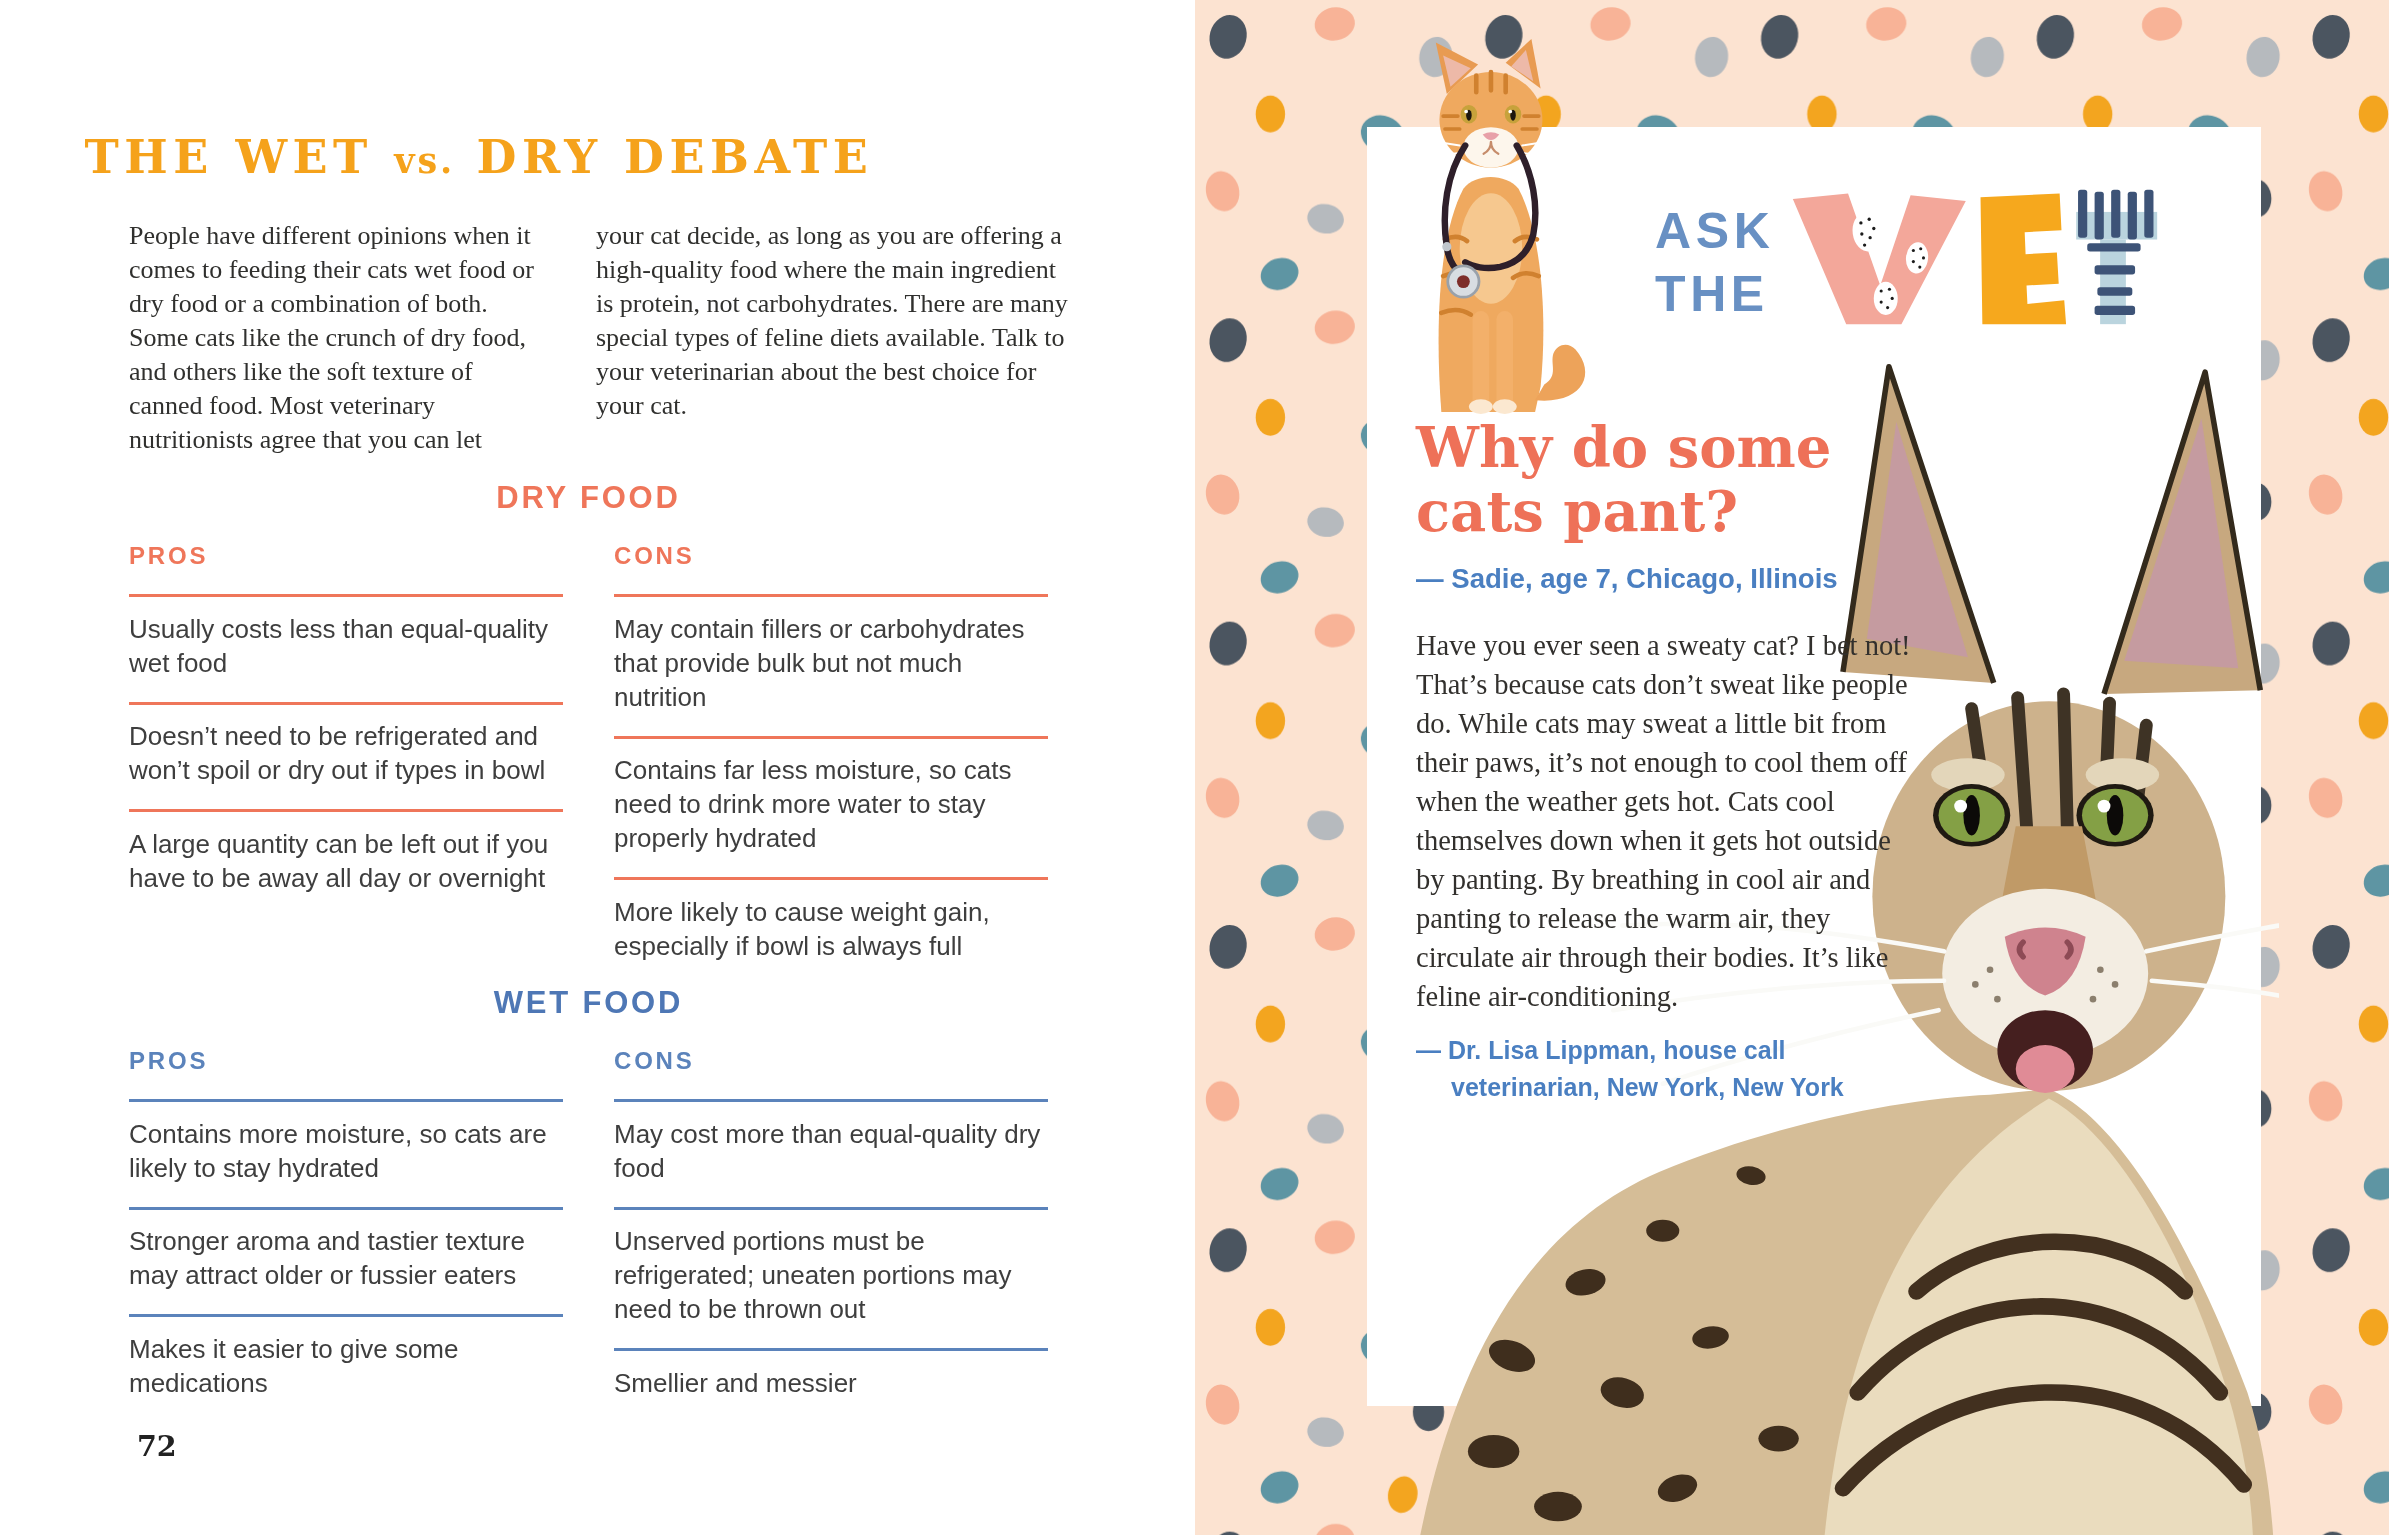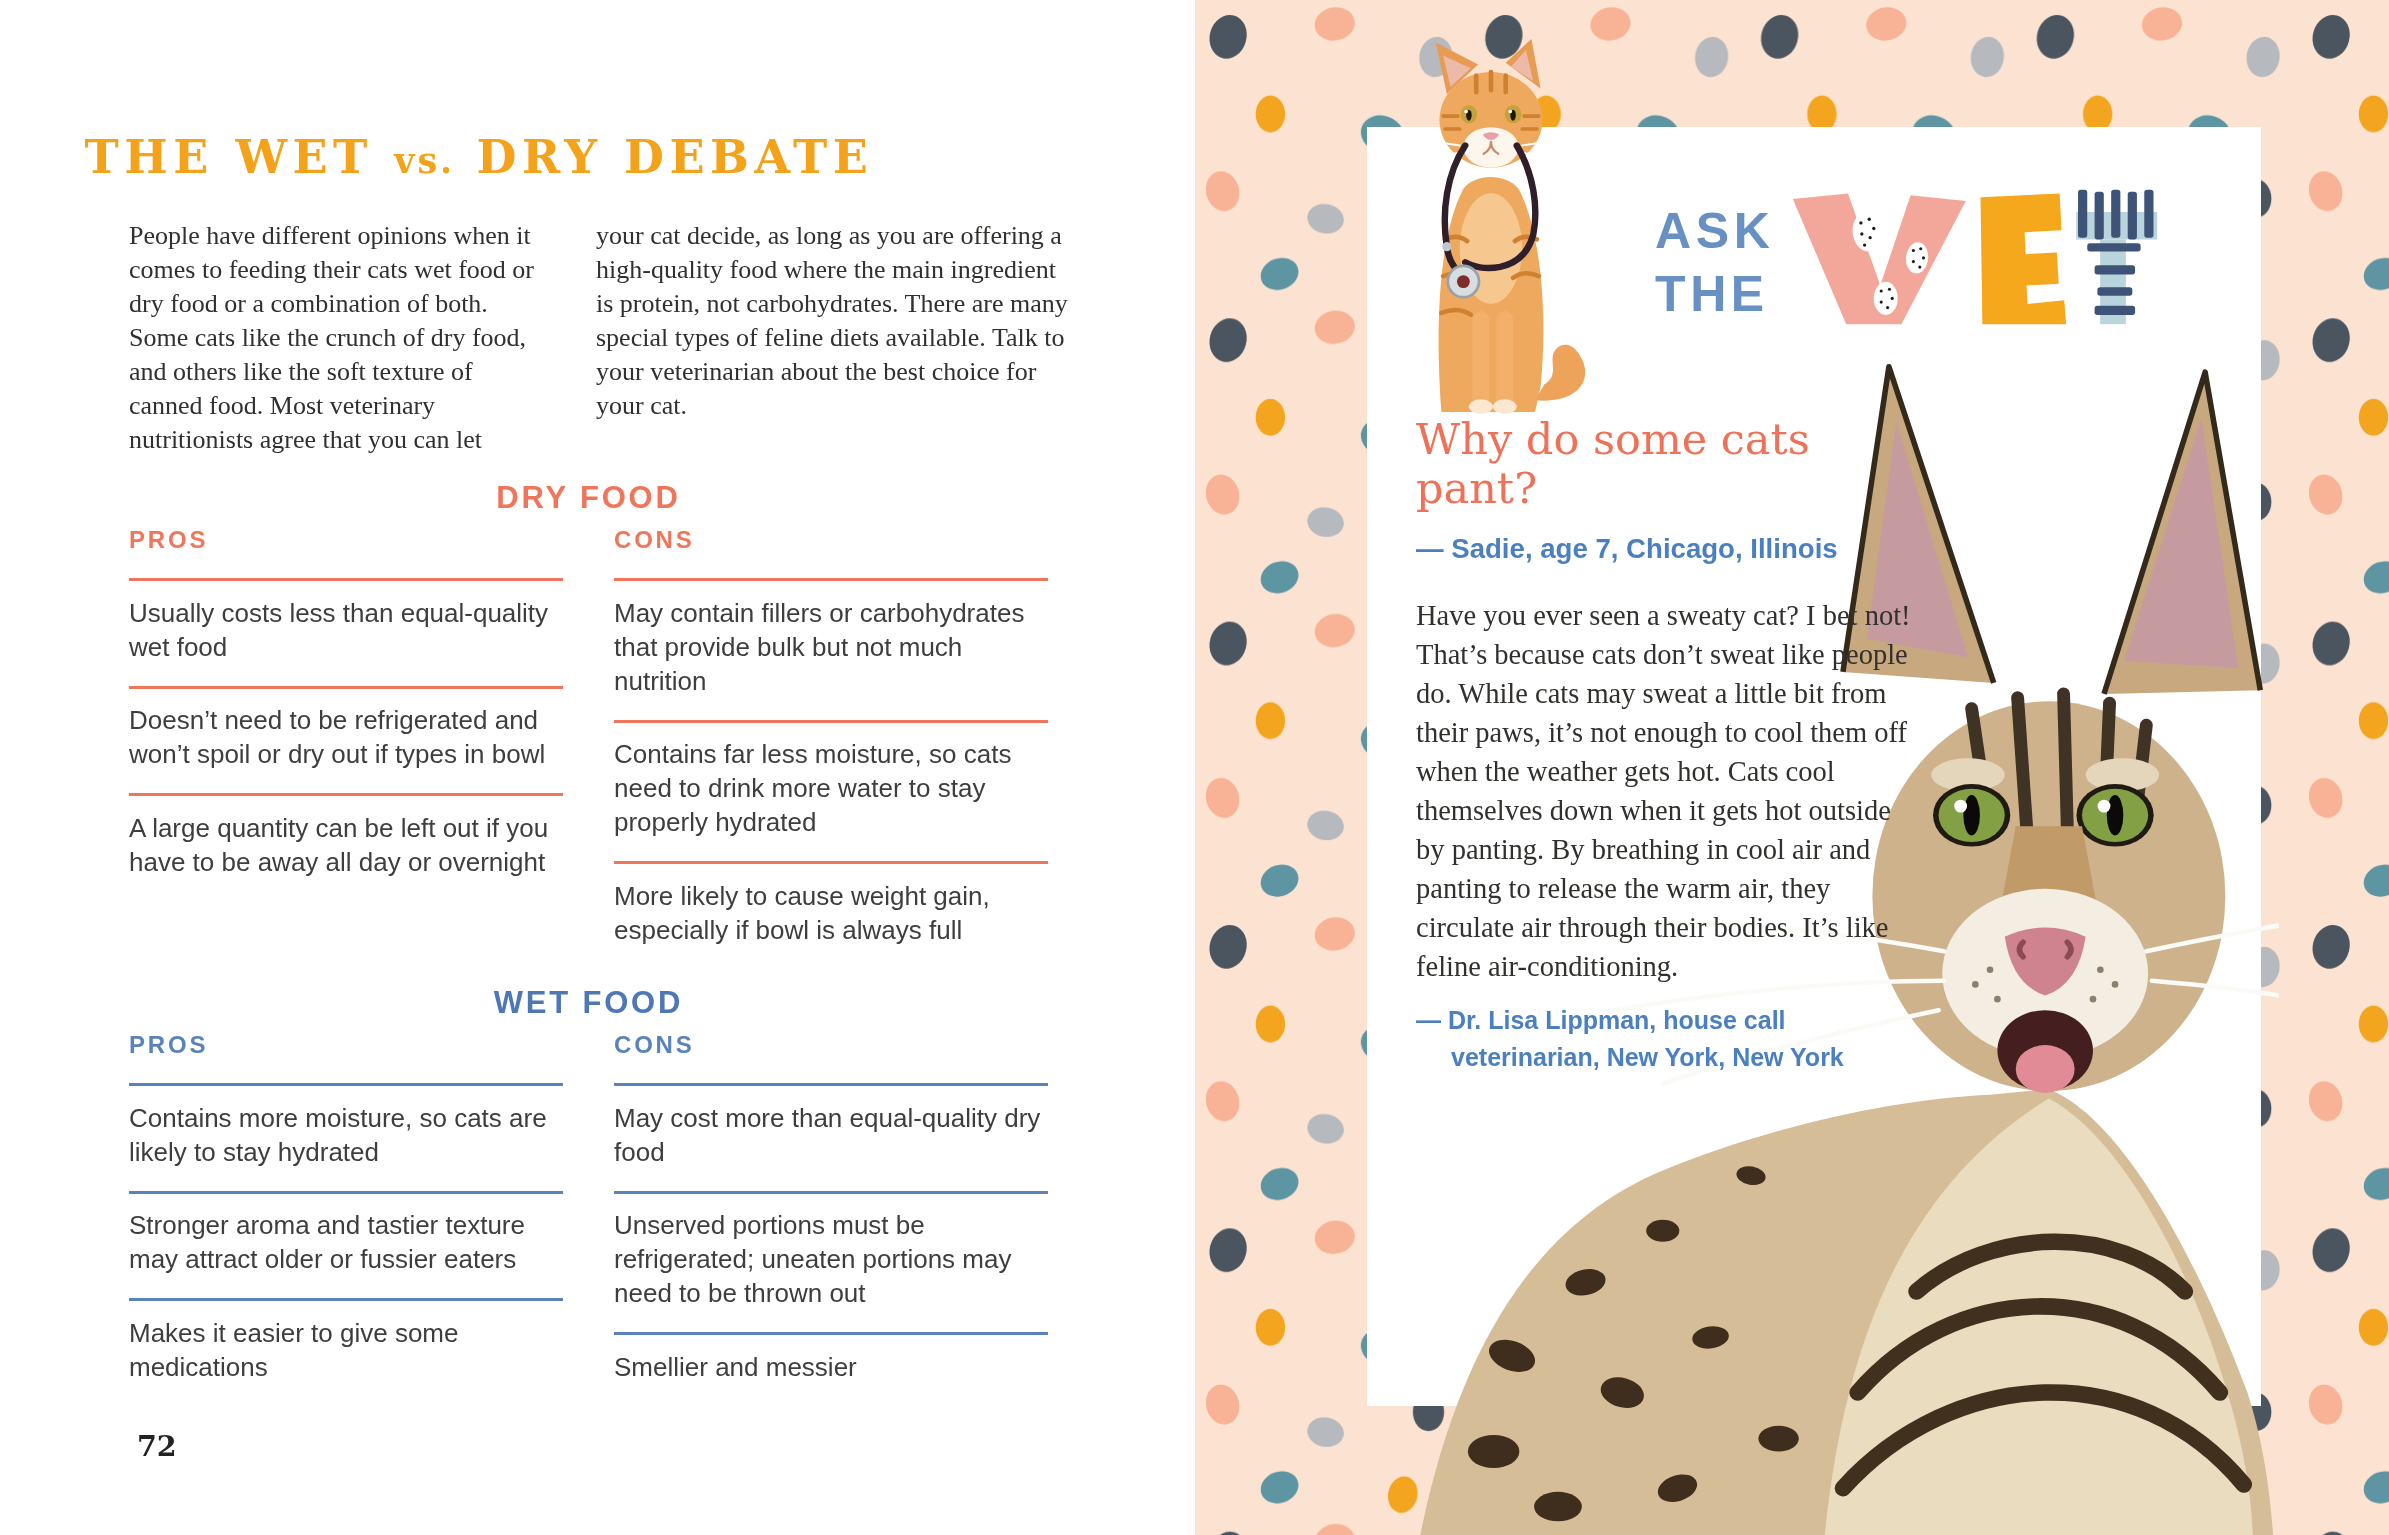--- a/index.html
+++ b/index.html
@@ -14,21 +14,21 @@
   .page-title .vs{font-size:35px;letter-spacing:2.8px;}
   .intro-col{position:absolute;top:219px;margin:0;
              font-family:"Liberation Serif",serif;font-size:26px;line-height:34px;color:#30302e;}
   .intro-col.c1{left:129px;width:423px;}
   .intro-col.c2{left:596px;width:478px;}
 
   .food-section{position:absolute;left:129px;width:919px;}
   .food-section.dry{top:482px;}
   .food-section.wet{top:987px;}
   .fs-title{margin:0;text-align:center;font-weight:800;font-size:31px;line-height:1;letter-spacing:2.8px;}
-  .fs-cols{display:flex;gap:51px;margin-top:15px;}
+  .fs-cols{display:flex;gap:51px;margin-top:31px;}
   .fs-col{flex:1;min-width:0;}
   .col-label{font-weight:800;font-size:24px;line-height:1;letter-spacing:2.8px;margin:0 0 26px 0;}
   .pc-item{border-top:3.7px solid;padding:14.7px 0 22px;font-size:26px;line-height:34px;color:#3e3e3e;}
   .coral .fs-title{color:#EF765A}
   .coral .col-label{color:#EF765A}
   .coral .pc-item{border-color:#EF765A}
   .blue .fs-title{color:#4E77B5}
   .blue .col-label{color:#5B83BB}
   .blue .pc-item{border-color:#5B83BB}
   .page-num{position:absolute;left:129px;top:1421px;margin:8px;
@@ -41,22 +41,22 @@
   .vet-cat{position:absolute;left:193px;top:37px;width:262px;height:377px;z-index:4;}
   .big-cat{position:absolute;left:188px;top:363px;width:896px;height:1173px;z-index:3;}
   .logo{position:absolute;left:460px;top:188px;display:flex;gap:16.5px;z-index:5;}
   .logo-blue{margin-top:18.4px;color:#6890C3;font-weight:800;font-size:50px;line-height:1;
              letter-spacing:4.6px;text-align:left;}
   .logo-blue .the{margin-top:13px;}
   .vet-word{display:block;}
   .sr-only{position:absolute;width:0.9px;height:0.9px;overflow:hidden;clip:rect(0 0 0 0);white-space:nowrap;}
 
   .qa{position:absolute;left:221px;top:415px;width:528px;z-index:6;}
-  .question{margin:0 0 18.4px 0;font-family:"DejaVu Serif",serif;font-weight:400;
-            font-size:43px;line-height:1.15;color:#EE7158;}
+  .question{margin:0 0 18.4px 0;font-family:"DejaVu Serif",serif;font-weight:700;
+            font-size:56px;line-height:1.15;color:#EE7158;}
   .asker{margin:0 0 29px 0;font-weight:700;font-size:27.6px;line-height:1.25;color:#4A7FC1;}
   .answer{margin:0 0 16.5px 0;width:501px;font-family:"Liberation Serif",serif;
           font-size:28.5px;line-height:39px;color:#32302d;}
   .answerer{margin:0;width:409px;font-weight:700;font-size:25px;line-height:37px;color:#4A7FC1;
             padding-left:35px;text-indent:-35px;}
 </style>
 </head>
 <body>
 
 <div class="stage">

